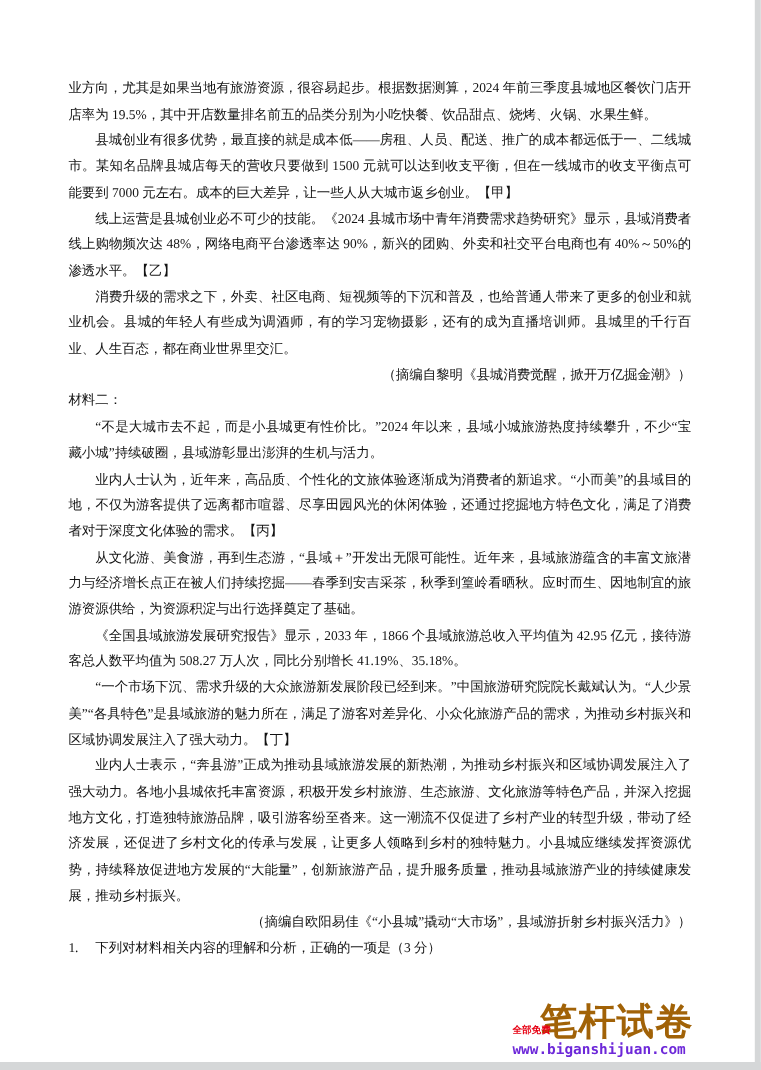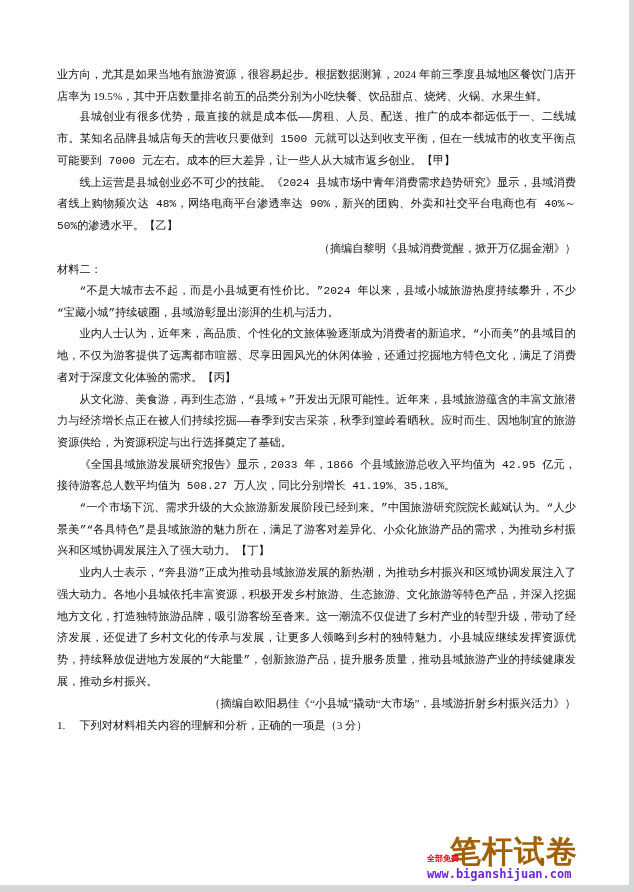--- a/index.html
+++ b/index.html
@@ -14,21 +14,21 @@
   .content {
     position: absolute;
     left: 57px; top: 64px;
     width: 519px;
     font-size: 11.2px;
     line-height: 21.7px;
     font-weight: 500;
     text-align: justify;
   }
   .content p { margin: 0; text-align: justify; }
-  .content p.indent { text-indent: 2em; font-family: Liberation Mono, monospace; }
+  .content p.indent { text-indent: 2em; }
   .content p.attribution { text-align: right; }
   .content p.heading { text-align: left; }
   .question .qnum { display: inline-block; margin-right: 14px; }
   .watermark {
     position: absolute;
     right: 56px; bottom: 11px;
     text-align: left;
   }
   .brand-line { position: relative; padding-left: 23px; white-space: nowrap; }
   .tagline {
@@ -73,20 +73,21 @@
 
   <section>
     <div>
 
         <p>业方向，尤其是如果当地有旅游资源，很容易起步。根据数据测算，2024 年前三季度县城地区餐饮门店开店率为 19.5%，其中开店数量排名前五的品类分别为小吃快餐、饮品甜点、烧烤、火锅、水果生鲜。</p>
 
         <p class="indent">县城创业有很多优势，最直接的就是成本低——房租、人员、配送、推广的成本都远低于一、二线城市。某知名品牌县城店每天的营收只要做到 1500 元就可以达到收支平衡，但在一线城市的收支平衡点可能要到 7000 元左右。成本的巨大差异，让一些人从大城市返乡创业。【甲】</p>
 
         <p class="indent">线上运营是县城创业必不可少的技能。《2024 县城市场中青年消费需求趋势研究》显示，县域消费者线上购物频次达 48%，网络电商平台渗透率达 90%，新兴的团购、外卖和社交平台电商也有 40%～50%的渗透水平。【乙】</p>
 
+        <p class="indent">消费升级的需求之下，外卖、社区电商、短视频等的下沉和普及，也给普通人带来了更多的创业和就业机会。县城的年轻人有些成为调酒师，有的学习宠物摄影，还有的成为直播培训师。县城里的千行百业、人生百态，都在商业世界里交汇。</p>
       </div>
     <p class="attribution">（摘编自黎明《县城消费觉醒，掀开万亿掘金潮》）</p>
   </section>
 
   <section>
     <p class="heading">材料二：</p>
     <div>
 
         <p class="indent">“不是大城市去不起，而是小县城更有性价比。”2024 年以来，县域小城旅游热度持续攀升，不少“宝藏小城”持续破圈，县域游彰显出澎湃的生机与活力。</p>
 

